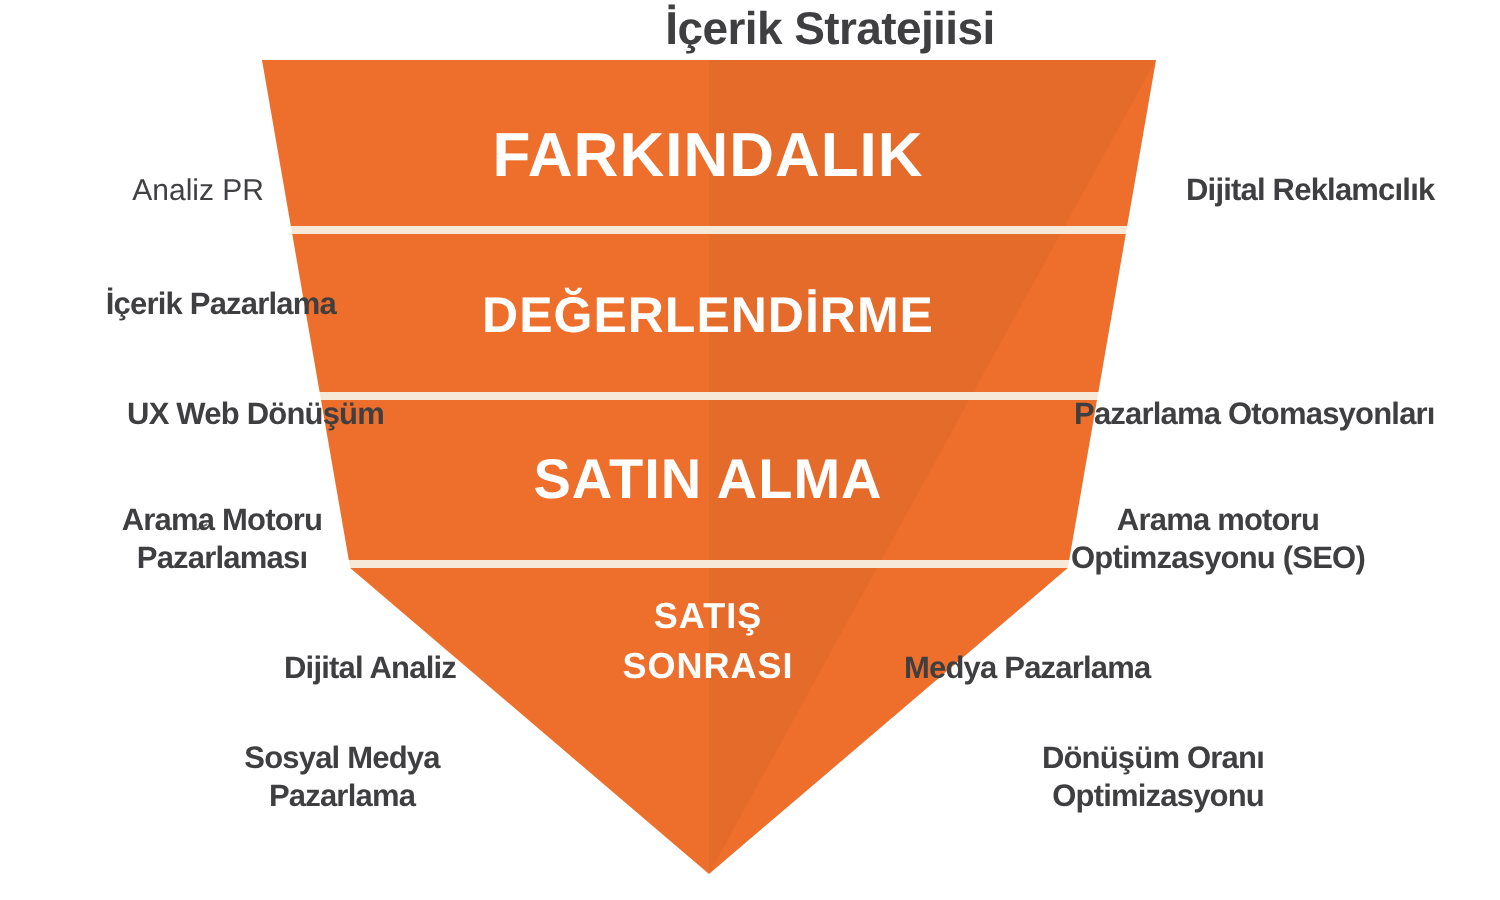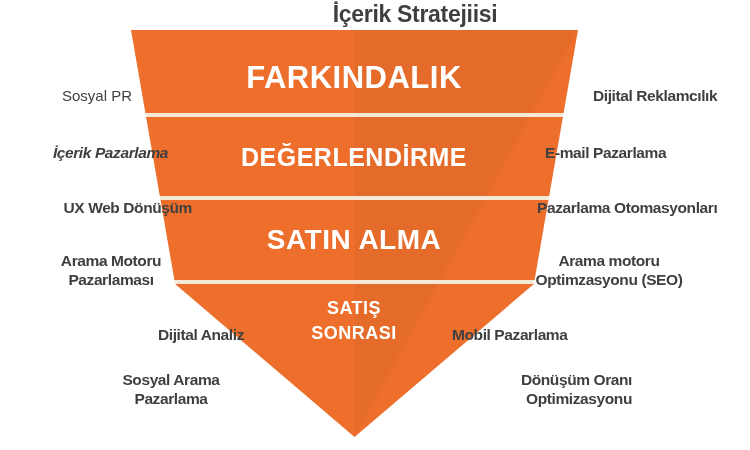--- a/index.html
+++ b/index.html
@@ -107,43 +107,42 @@
       <polygon points="174.4,280 534.6,280 533.9,284 175.1,284" fill="#f6e9d8"></polygon>
 
       <text class="funnel-band-label" x="354" y="88" font-size="31" fill="#ffffff">FARKINDALIK</text>
       <text class="funnel-band-label" x="354" y="166" font-size="25" fill="#ffffff">DEĞERLENDİRME</text>
       <text class="funnel-band-label" x="354" y="249" font-size="28" fill="#ffffff">SATIN ALMA</text>
       <text class="funnel-band-label" x="354" y="314" font-size="18" fill="#ffffff">SATIŞ</text>
       <text class="funnel-band-label" x="354" y="339" font-size="18" fill="#ffffff">SONRASI</text>
     </svg>
   </div>
 
-  <div class="side-label left plain" style="left:0px;  top:86px;  width:132px;">Sosyal PR</div>
+  <div class="side-label left plain" style="left:0px;  top:86px;  width:132px;">Analiz PR</div>
 
-  <div class="side-label left" style="left:0px;  top:143px; width:168px;font-style:italic;">İçerik Pazarlama</div>
+  <div class="side-label left" style="left:0px;  top:143px; width:168px;">İçerik Pazarlama</div>
 
   <div class="side-label left" style="left:0px;  top:198px; width:192px;">UX Web Dönüşüm</div>
 
   <div class="tick-mark" style="left:98px; top:263px;"></div>
 
   <div class="side-label left" style="left:0px;  top:251px; width:222px; text-align:center;">Arama Motoru
 Pazarlaması</div>
 
-  <div class="side-label left" style="left:0px;  top:325px; width:228px;padding-left:16px;">Dijital Analiz</div>
+  <div class="side-label left" style="left:0px;  top:325px; width:228px;">Dijital Analiz</div>
 
-  <div class="side-label left" style="left:60px; top:370px; width:222px; text-align:center;">Sosyal Arama
+  <div class="side-label left" style="left:60px; top:370px; width:222px; text-align:center;">Sosyal Medya
 Pazarlama</div>
 
   <div class="side-label right" style="left:593px; top:86px;  width:184px;">Dijital Reklamcılık</div>
 
-  <div class="side-label right" style="left:545px; top:143px; width:200px;">E-mail Pazarlama</div>
 
   <div class="side-label right" style="left:514px; top:198px; width:236px;margin-left:23px;">Pazarlama Otomasyonları</div>
 
   <div class="side-label right" style="left:484px; top:251px; width:250px; text-align:center;">Arama motoru
 Optimzasyonu (SEO)</div>
 
-  <div class="side-label right" style="left:452px; top:325px; width:200px;">Mobil Pazarlama</div>
+  <div class="side-label right" style="left:452px; top:325px; width:200px;">Medya Pazarlama</div>
 
   <div class="side-label right" style="left:432px; top:370px; width:200px;text-align:right;">Dönüşüm Oranı
 Optimizasyonu</div>
 
 </div>
 
 </body></html>

